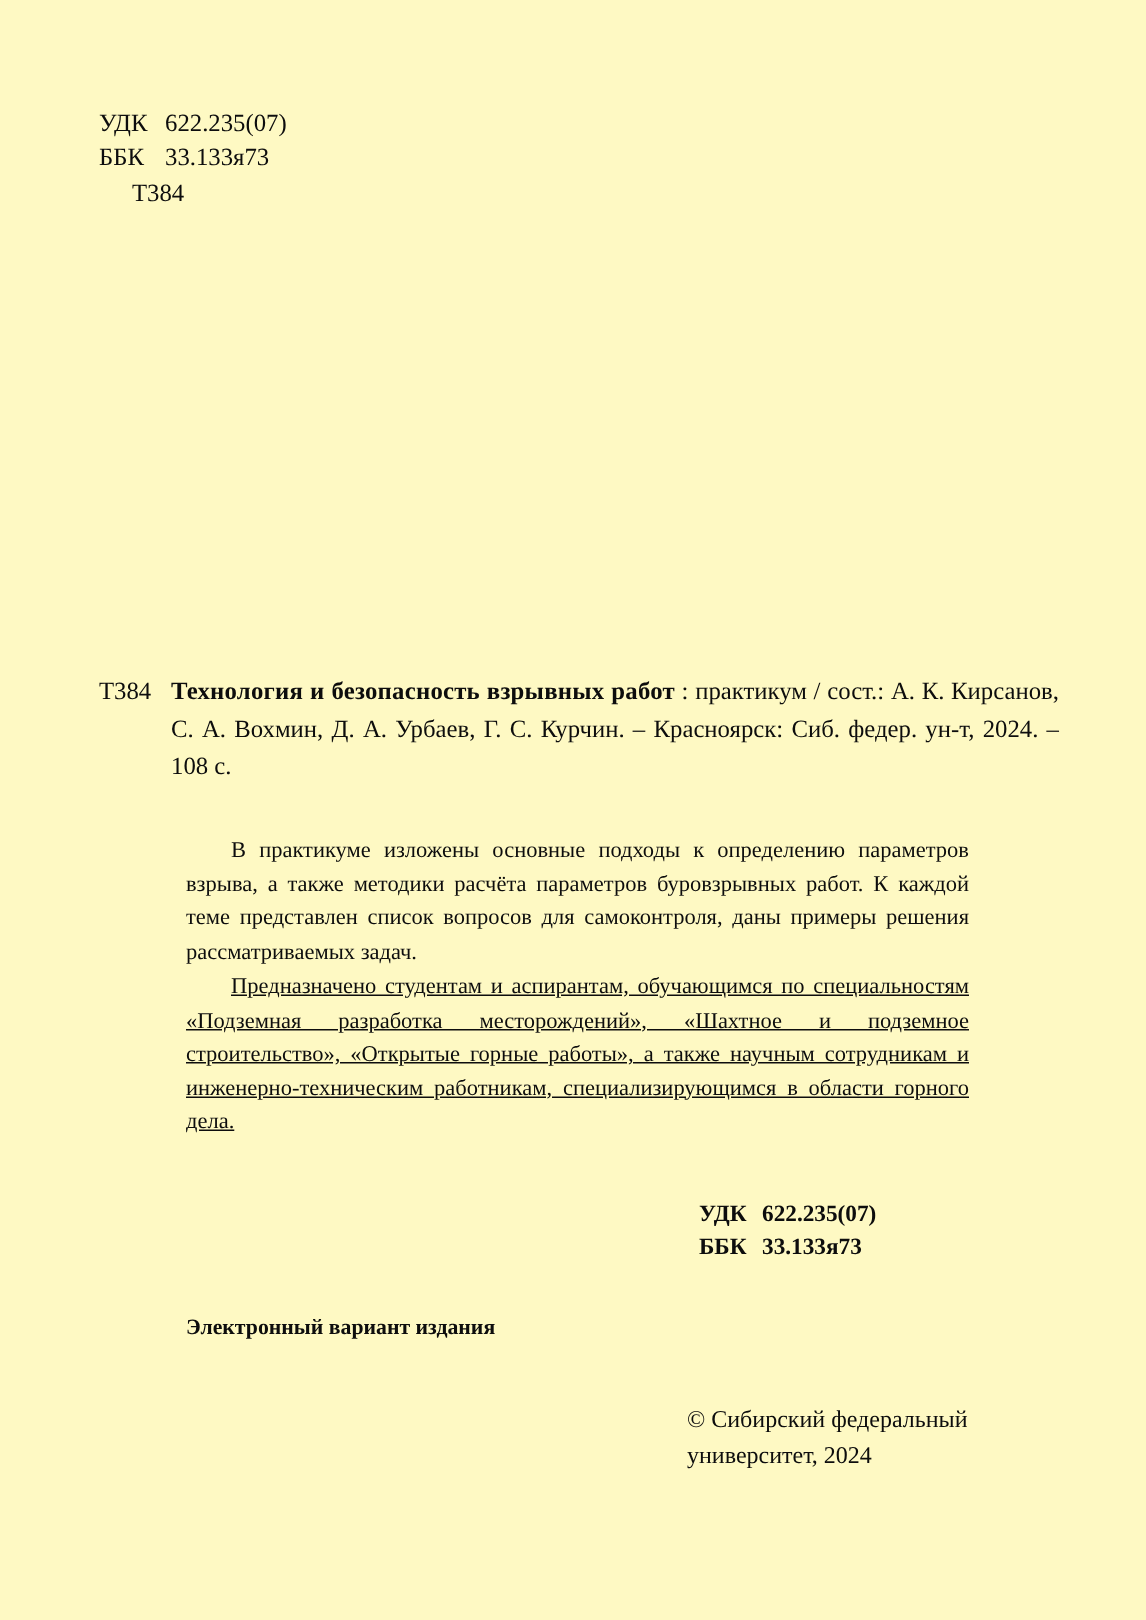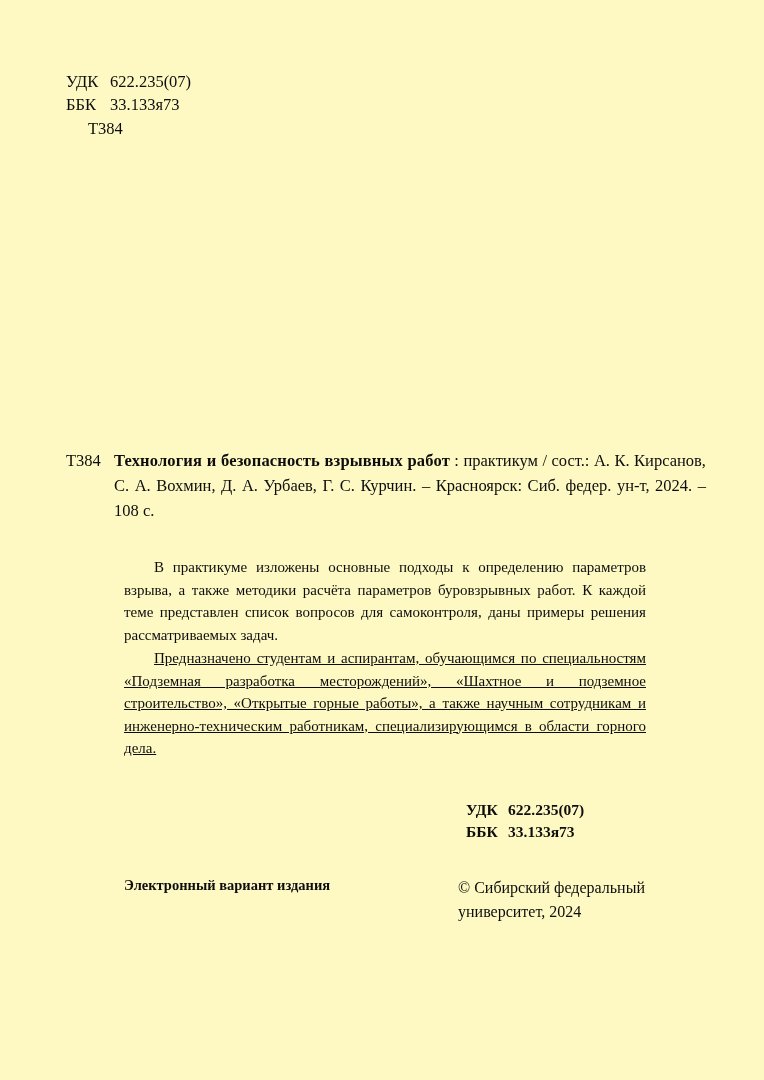--- a/index.html
+++ b/index.html
@@ -117,21 +117,21 @@
     font-weight: bold;
     line-height: 1.45;
     white-space: nowrap;
     margin-top: 12px;
   }
 
   
   .copyright {
     position: absolute;
     left: 458px;
-    top: 876px;
+    top: 935px;
     font-size: 16px;
     line-height: 1.5;
     white-space: nowrap;
   }
 </style>
 </head>
 <body>
 
 <div class="page">
 

